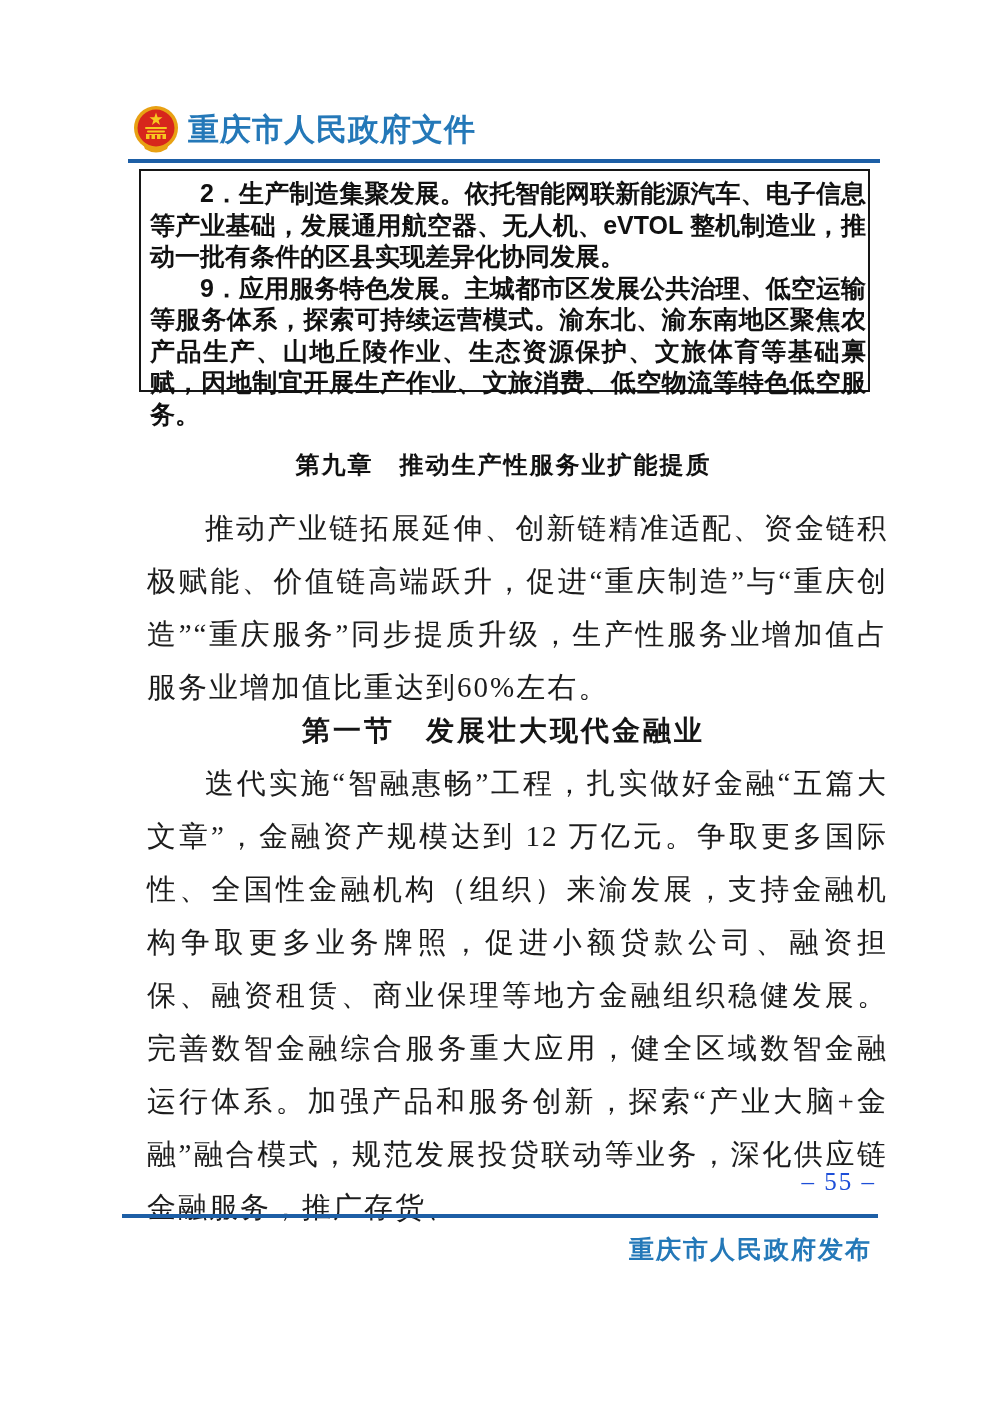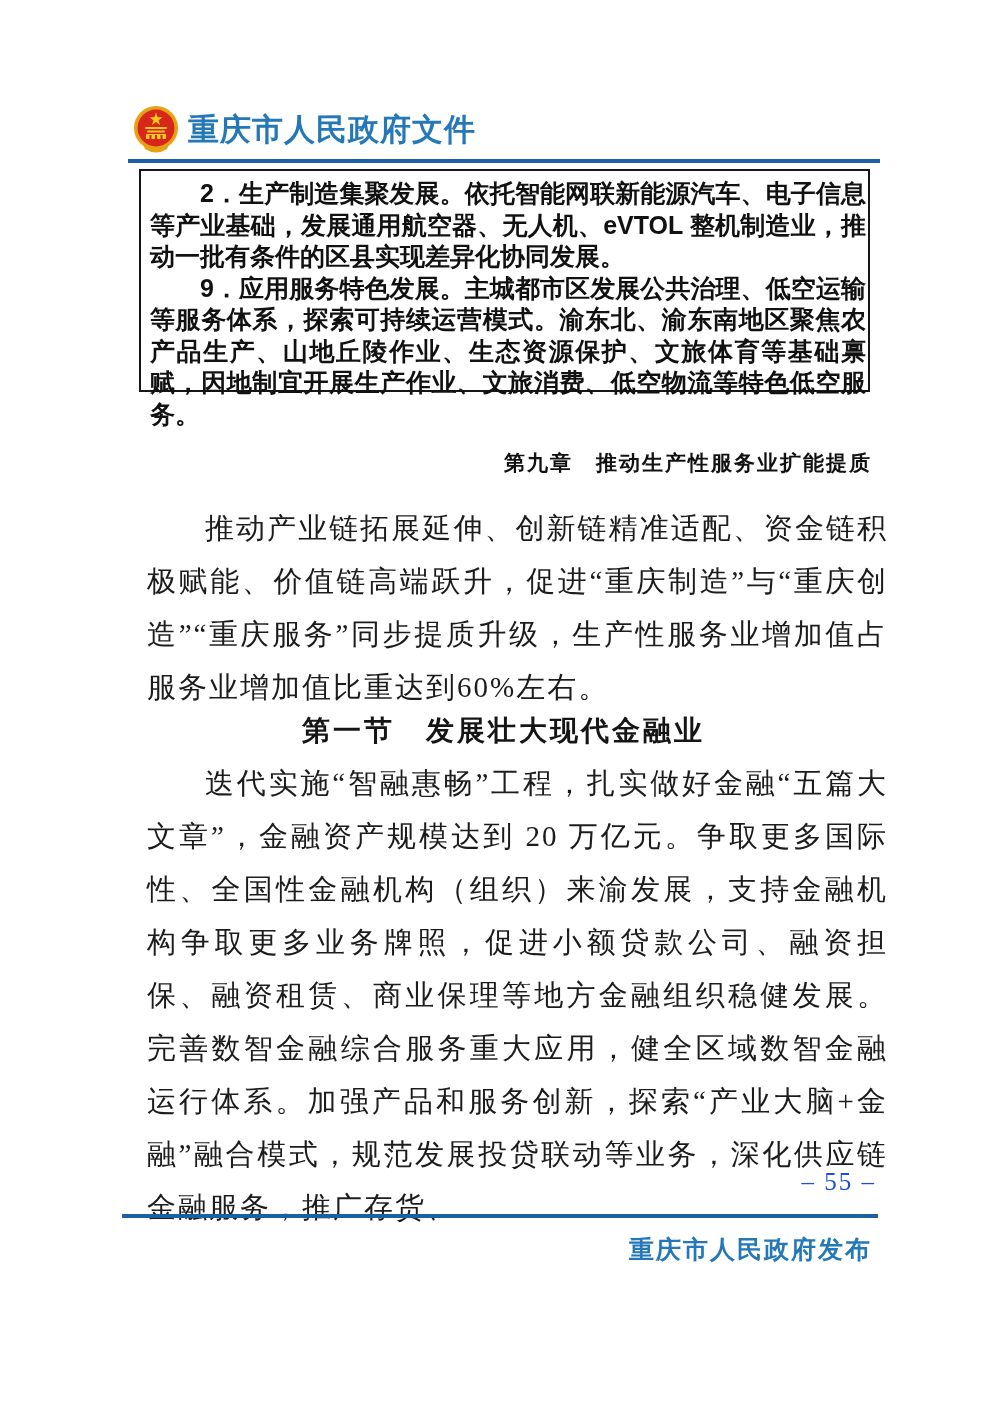--- a/index.html
+++ b/index.html
@@ -61,24 +61,24 @@
     text-align: justify;
     color: #111111;
   }
   .notice-box p { margin: 0; text-indent: 2em; }
 
   
   .chapter-heading {
     position: absolute;
     left: 135px; top: 449px;
     width: 737px;
-    text-align: right;
+    text-align: center;
     font-family: "Liberation Sans", sans-serif;
     font-weight: bold;
-    font-size: 21px;
+    font-size: 24px;
     letter-spacing: 2px;
     color: #111111;
   }
 
   
   .body-par {
     position: absolute;
     left: 147px;
     width: 741px;
     font-size: 29px;
@@ -151,21 +151,21 @@
     <p>2．生产制造集聚发展。依托智能网联新能源汽车、电子信息等产业基础，发展通用航空器、无人机、eVTOL 整机制造业，推动一批有条件的区县实现差异化协同发展。</p>
     <p>9．应用服务特色发展。主城都市区发展公共治理、低空运输等服务体系，探索可持续运营模式。渝东北、渝东南地区聚焦农产品生产、山地丘陵作业、生态资源保护、文旅体育等基础禀赋，因地制宜开展生产作业、文旅消费、低空物流等特色低空服务。</p>
   </div>
 
   <div class="chapter-heading">第九章　推动生产性服务业扩能提质</div>
 
   <p class="body-par body-1">推动产业链拓展延伸、创新链精准适配、资金链积极赋能、价值链高端跃升，促进“重庆制造”与“重庆创造”“重庆服务”同步提质升级，生产性服务业增加值占服务业增加值比重达到60%左右。</p>
 
   <div class="section-heading">第一节　发展壮大现代金融业</div>
 
-  <p class="body-par body-2">迭代实施“智融惠畅”工程，扎实做好金融“五篇大文章”，金融资产规模达到 20 万亿元。争取更多国际性、全国性金融机构（组织）来渝发展，支持金融机构争取更多业务牌照，促进小额贷款公司、融资担保、融资租赁、商业保理等地方金融组织稳健发展。完善数智金融综合服务重大应用，健全区域数智金融运行体系。加强产品和服务创新，探索“产业大脑+金融”融合模式，规范发展投贷联动等业务，深化供应链金融服务，推广存货、</p>
+  <p class="body-par body-2">迭代实施“智融惠畅”工程，扎实做好金融“五篇大文章”，金融资产规模达到 12 万亿元。争取更多国际性、全国性金融机构（组织）来渝发展，支持金融机构争取更多业务牌照，促进小额贷款公司、融资担保、融资租赁、商业保理等地方金融组织稳健发展。完善数智金融综合服务重大应用，健全区域数智金融运行体系。加强产品和服务创新，探索“产业大脑+金融”融合模式，规范发展投贷联动等业务，深化供应链金融服务，推广存货、</p>
 
   <div class="page-number">– 55 –</div>
 
   <div class="rule-bottom"></div>
 
   <div class="publisher">重庆市人民政府发布</div>
 
 </div>
 
 </body></html>

